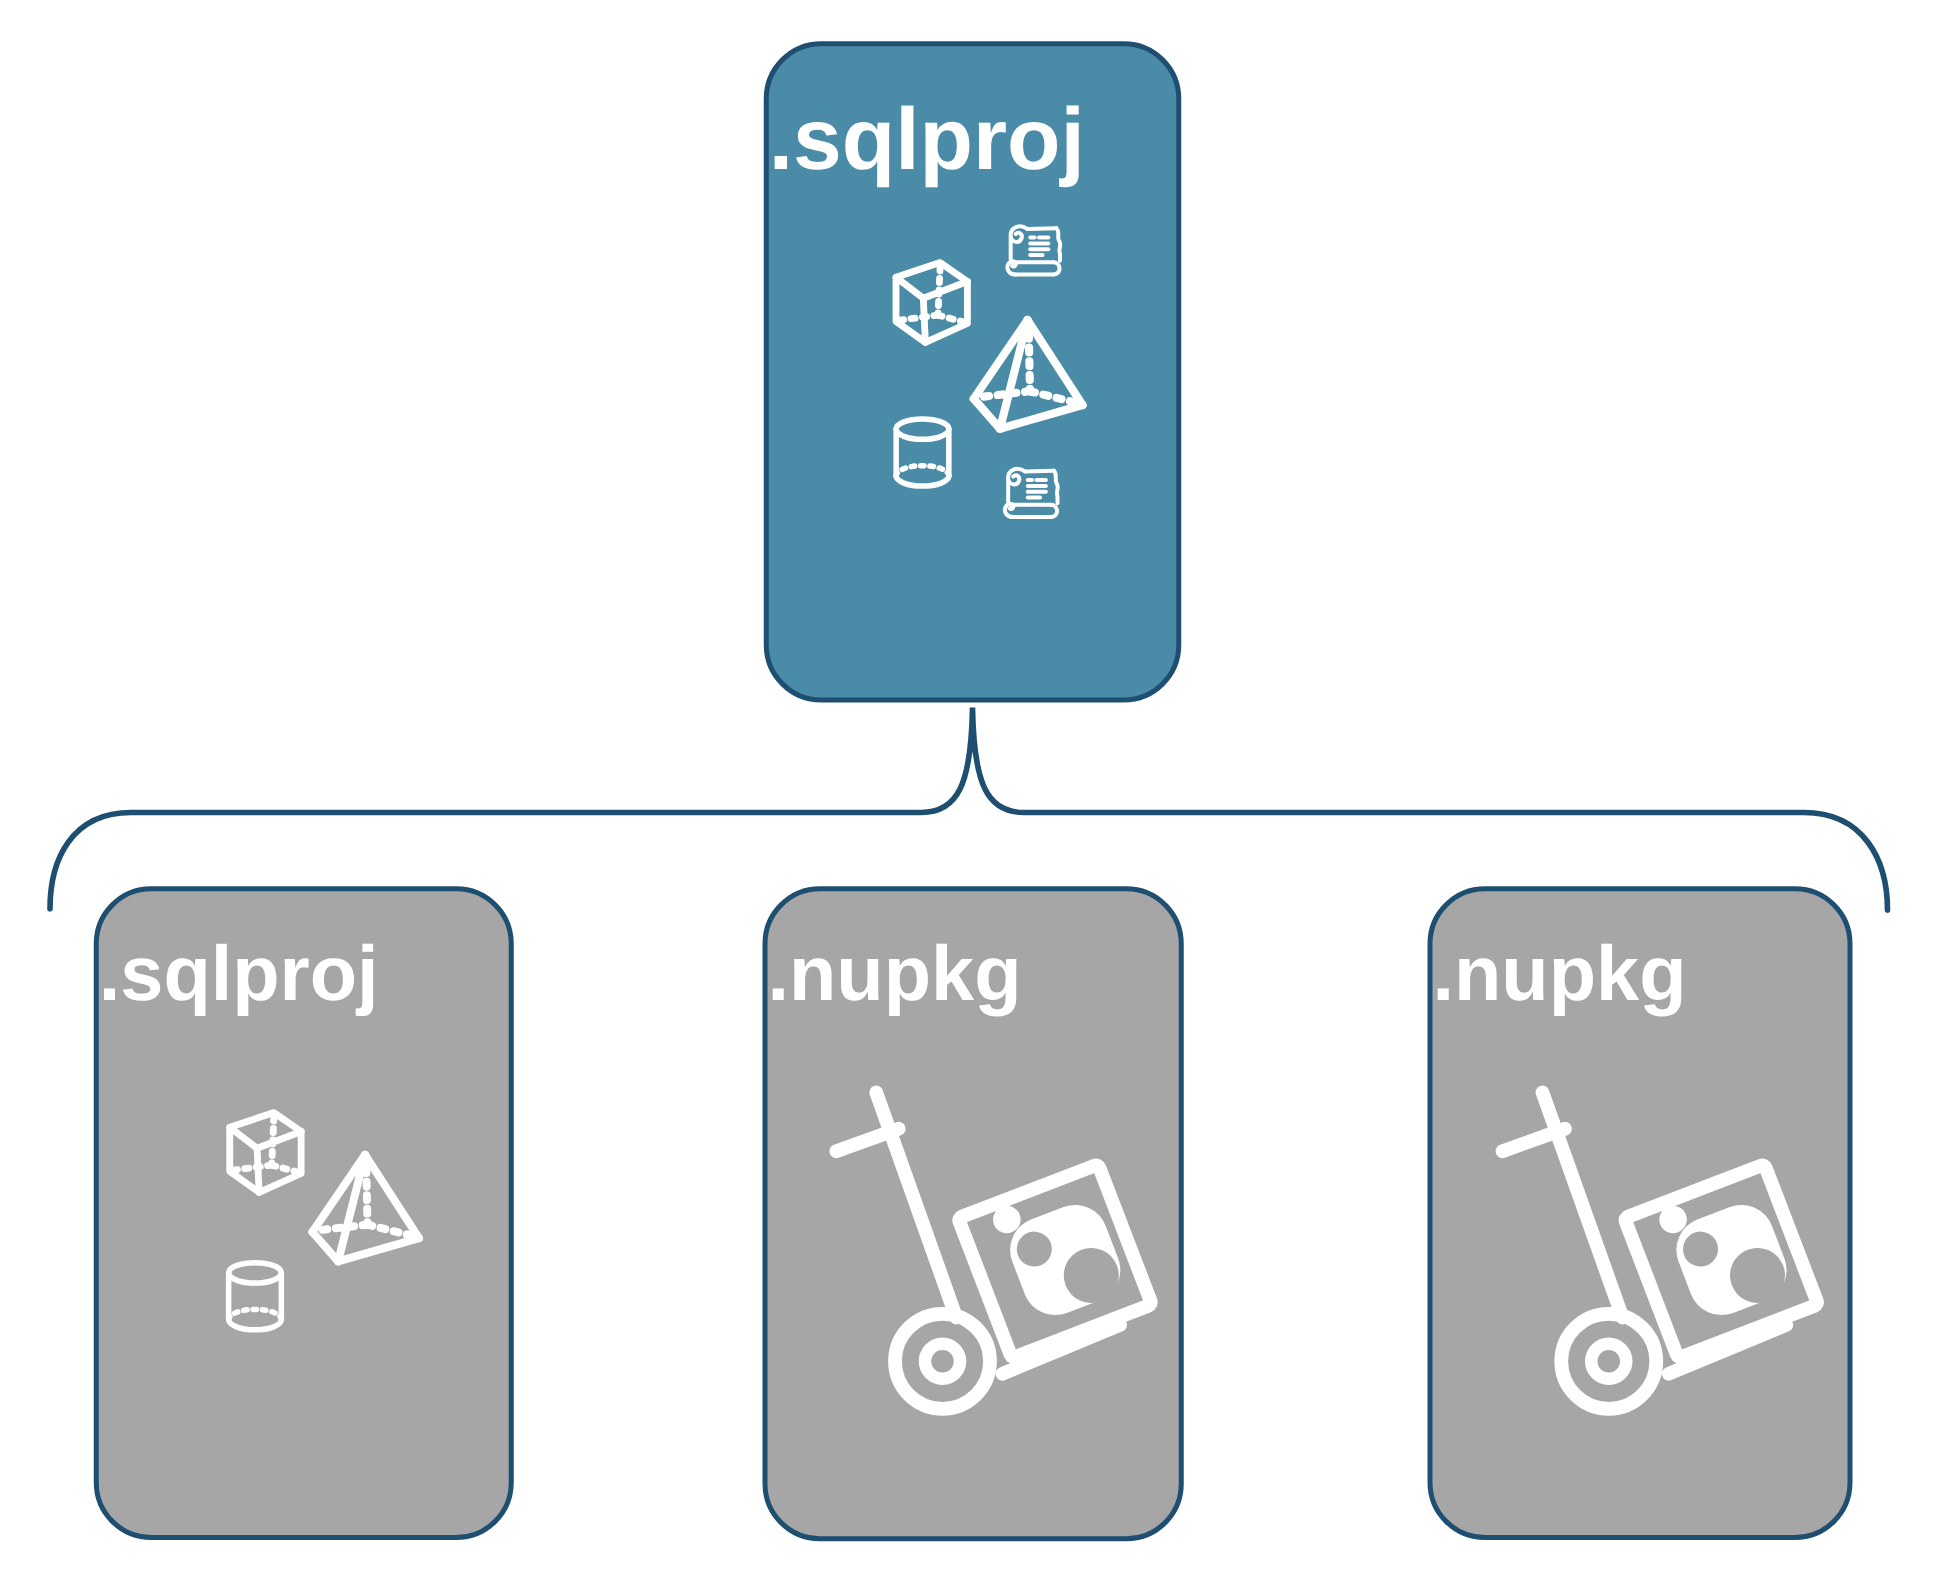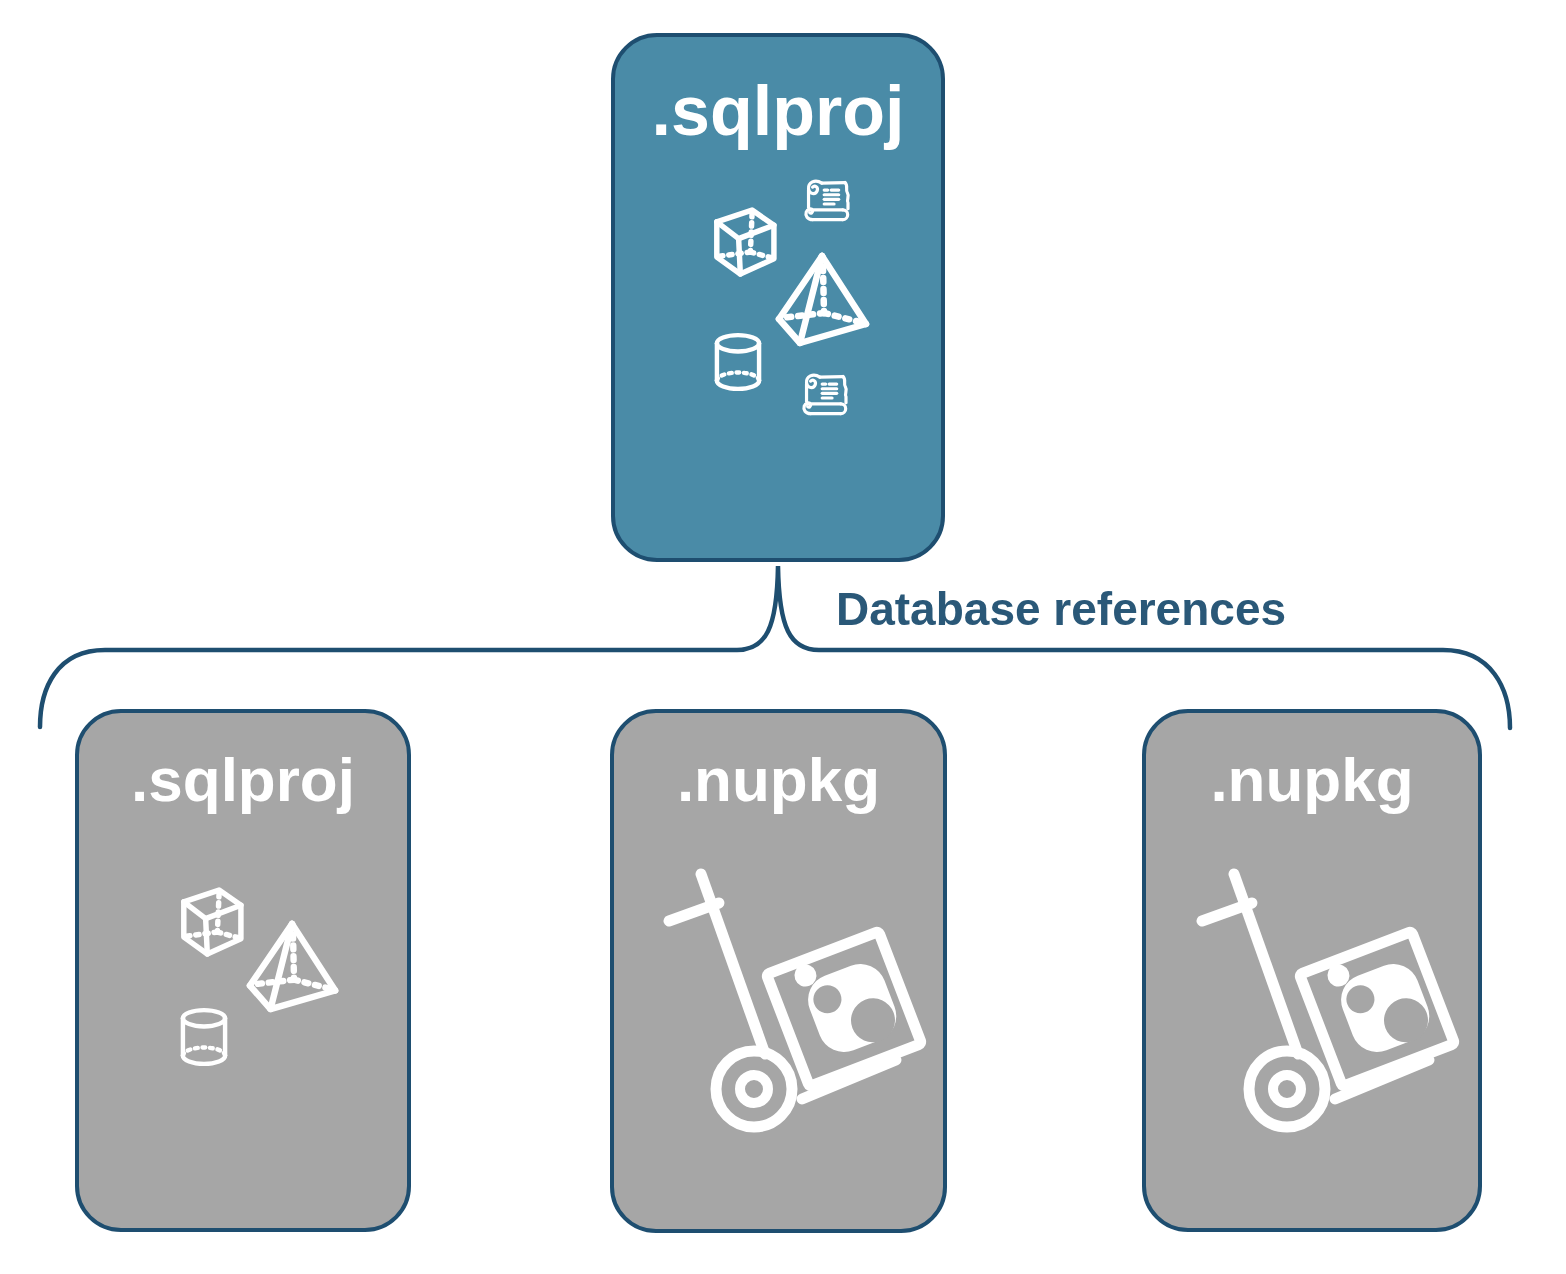--- a/index.html
+++ b/index.html
@@ -4,21 +4,21 @@
 <style>
   html,body{margin:0;padding:0;background:#ffffff;}
   #canvas{
     position:relative;width:1566px;height:1274px;background:#ffffff;overflow:hidden;
     font-family:"Liberation Sans","DejaVu Sans",sans-serif;
   }
   .card{position:absolute;border:4px solid #1E4E70;border-radius:46px;box-sizing:border-box;}
   .card.accent{background:#4A8BA7;}
   .card.gray{background:#A6A6A6;}
   .card-title{
-    display:block;width:100%;text-align:center;color:#ffffff;font-weight:700;
+    display:block;width:100%;color:#ffffff;font-weight:700;
     letter-spacing:0px;line-height:1;
   }
   .root-title{font-size:70px;margin-top:39px;}
   .child-title{font-size:62px;margin-top:36px;}
   .icon{position:absolute;}
   #connector-svg{position:absolute;left:0;top:0;width:1566px;height:1274px;pointer-events:none;}
   #connector-label{
     position:absolute;left:836px;top:586px;font-size:46px;font-weight:700;
     color:#2A5878;line-height:1;white-space:nowrap;
   }
@@ -88,21 +88,20 @@
   </defs>
 </svg>
 
 <div id="canvas">
 
   <svg id="connector-svg" viewBox="0 0 1566 1274">
     <path d="M40,727 C40,688 57,650 105,650 L737,650 C766,650 777,628 778,566
              C779,628 790,650 819,650 L1443,650 C1491,650 1510,688 1510,728" fill="none" stroke="#1E4E70" stroke-width="4.5" stroke-linecap="round"></path>
   </svg>
 
-  <div id="connector-label">Database references</div>
 
   <div class="card accent" style="left:611px;top:33px;width:334px;height:529px;">
     <span class="card-title root-title">.sqlproj</span>
     <svg class="icon" style="left:186px;top:138px;width:58px;height:58px;">
         <use href="#sym-scroll"></use>
       </svg>
     <svg class="icon" style="left:85px;top:163px;width:84px;height:84px;">
         <use href="#sym-cube"></use>
       </svg>
     <svg class="icon" style="left:159px;top:212px;width:102px;height:100px;">

